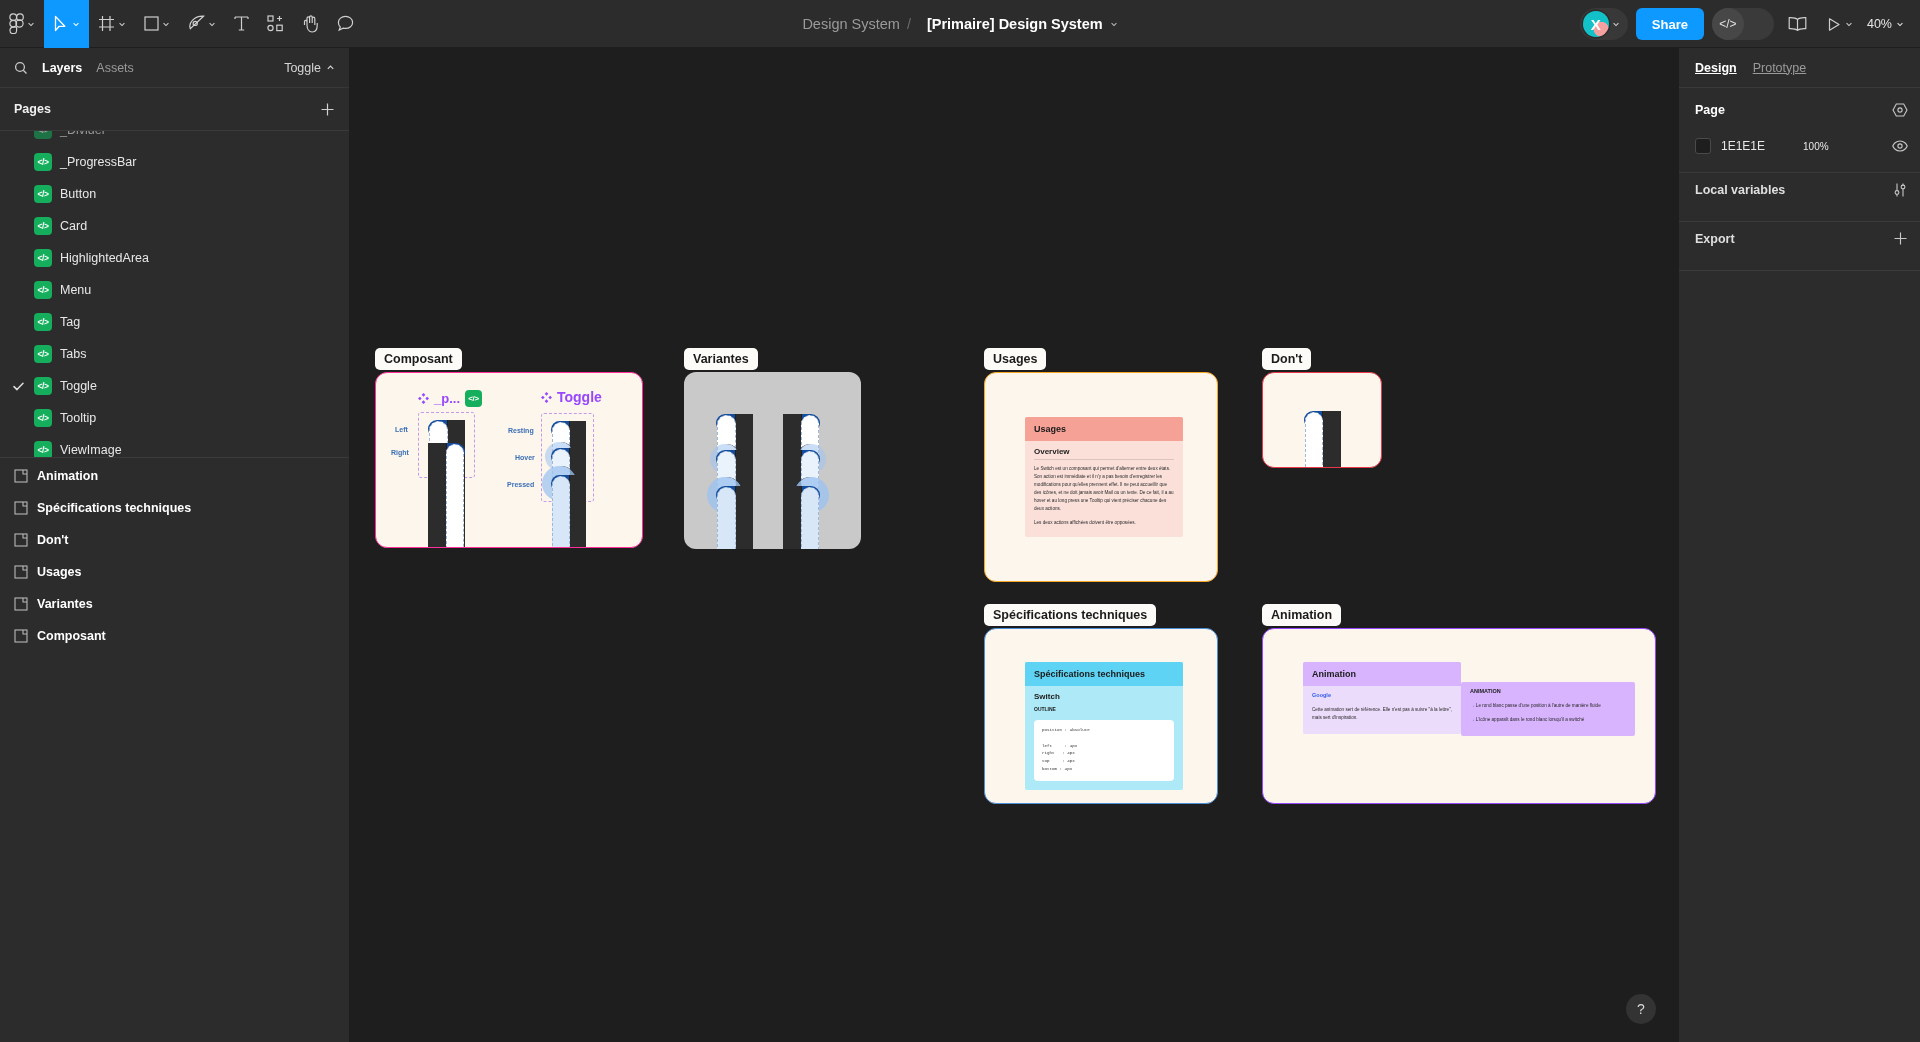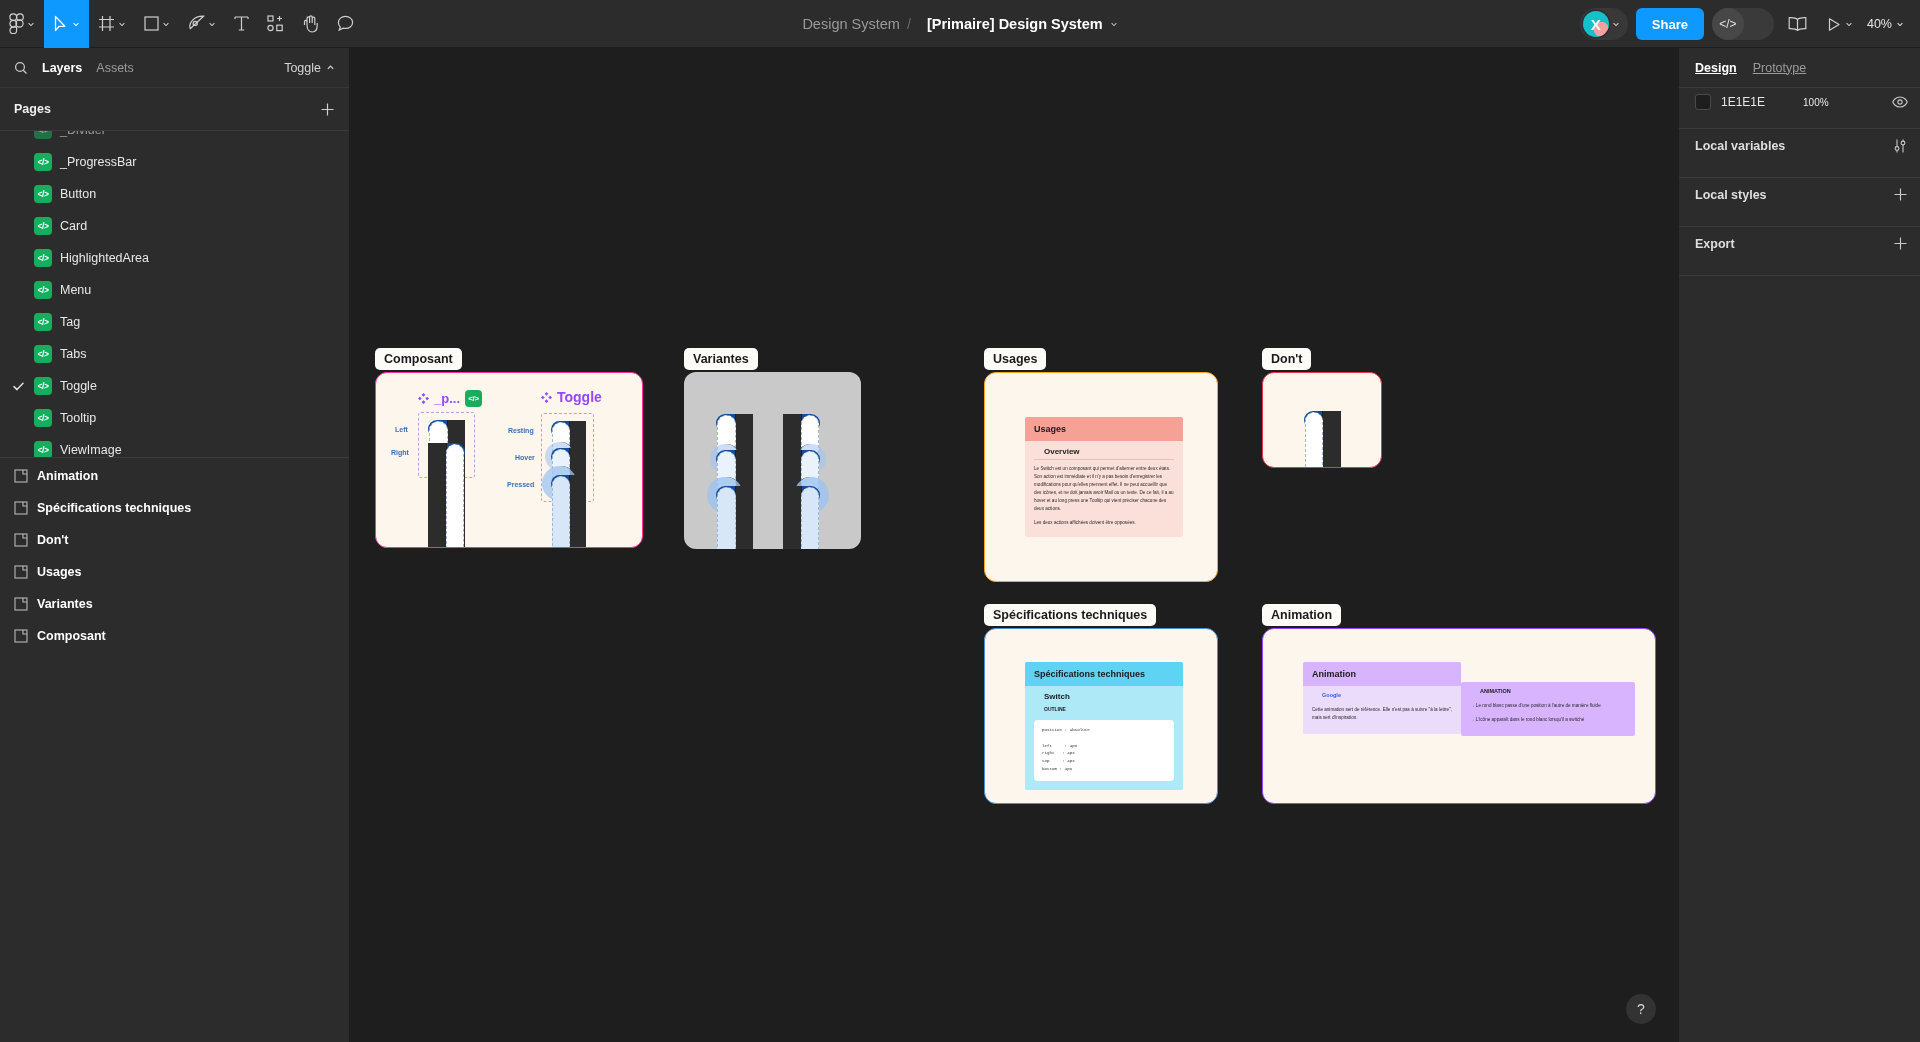--- a/index.html
+++ b/index.html
@@ -190,21 +190,21 @@
   .diamond4 { color: #9747FF; width: 11px; height: 11px; }
   .code-chip {
     width: 17px; height: 17px; border-radius: 4px; background: #14AE5C;
     display: inline-flex; align-items: center; justify-content: center;
     color: #fff; font-size: 8px; font-weight: 700; letter-spacing: -0.4px;
   }
 
   
   .doc-card { position: absolute; }
   .doc-head { font-size: 9px; font-weight: 700; color: #1B1B1B; padding: 7px 9px; }
-  .doc-sub { font-size: 8px; font-weight: 700; color: #1B1B1B; padding: 6px 19px 3px; }
+  .doc-sub { font-size: 8px; font-weight: 700; color: #1B1B1B; padding: 6px 9px 3px; }
   .doc-rule { height: 1px; background: rgba(0,0,0,0.12); margin: 0 9px; }
   .doc-p {
     font-size: 4.6px; line-height: 1.75; color: #2A2A2A; padding: 5px 9px 0;
   }
   .doc-p + .doc-p { padding-top: 6px; }
   .code-block {
     margin: 5px 9px 9px; background: #FFFFFF; border-radius: 4px; padding: 7px 8px;
     font-family: "Liberation Mono", monospace; font-size: 4.2px; line-height: 1.85; color: #333;
     white-space: pre;
   }
@@ -644,20 +644,29 @@
   <div class="help-btn">?</div>
 </div>
 
 <div class="right">
   <div class="rp-tabs">
     <span class="rp-tab active">Design</span>
     <span class="rp-tab">Prototype</span>
   </div>
 
   <div class="rp-sec">
+    <div class="rp-sec-hdr">
+      <span>Page</span>
+      <span class="act">
+        <svg width="16" height="14" viewBox="0 0 16 14" fill="none" stroke="currentColor" stroke-width="1.1">
+          <path d="M4.3 1h7.4l3.3 6-3.3 6H4.3L1 7z"></path>
+            <circle cx="8" cy="7" r="2.1"></circle>
+          </svg>
+      </span>
+    </div>
     <div class="rp-row">
       <span class="swatch"></span>
       <span class="rp-val">1E1E1E</span>
       <span class="rp-pct">100%</span>
       <span class="rp-eye">
         <svg width="16" height="12" viewBox="0 0 16 12" fill="none" stroke="currentColor" stroke-width="1.1">
           <path d="M8 1C4 1 1.4 4 .8 6c.6 2 3.2 5 7.2 5s6.6-3 7.2-5c-.6-2-3.2-5-7.2-5z"></path>
             <circle cx="8" cy="6" r="2.1"></circle>
           </svg>
       </span>
@@ -668,28 +677,20 @@
     <span>Local variables</span>
     <span class="act">
       <svg width="16" height="16" viewBox="0 0 16 16" fill="none" stroke="currentColor" stroke-width="1.1">
         <path d="M5 1.5v7M5 12.5v2M11 1.5v2M11 7v7.5"></path>
           <circle cx="5" cy="10.5" r="1.9"></circle>
           <circle cx="11" cy="5" r="1.9"></circle>
         </svg>
     </span>
   </div>
 
-  <div class="rp-collapsed">
-    <span>Local styles</span>
-    <span class="act">
-      <svg width="15" height="15" viewBox="0 0 15 15" fill="none" stroke="currentColor" stroke-width="1.15">
-          <path d="M7.5 1.5v12M1.5 7.5h12"></path>
-        </svg>
-    </span>
-  </div>
 
   <div class="rp-collapsed">
     <span>Export</span>
     <span class="act">
       <svg width="15" height="15" viewBox="0 0 15 15" fill="none" stroke="currentColor" stroke-width="1.15">
           <path d="M7.5 1.5v12M1.5 7.5h12"></path>
         </svg>
     </span>
   </div>
 </div>

